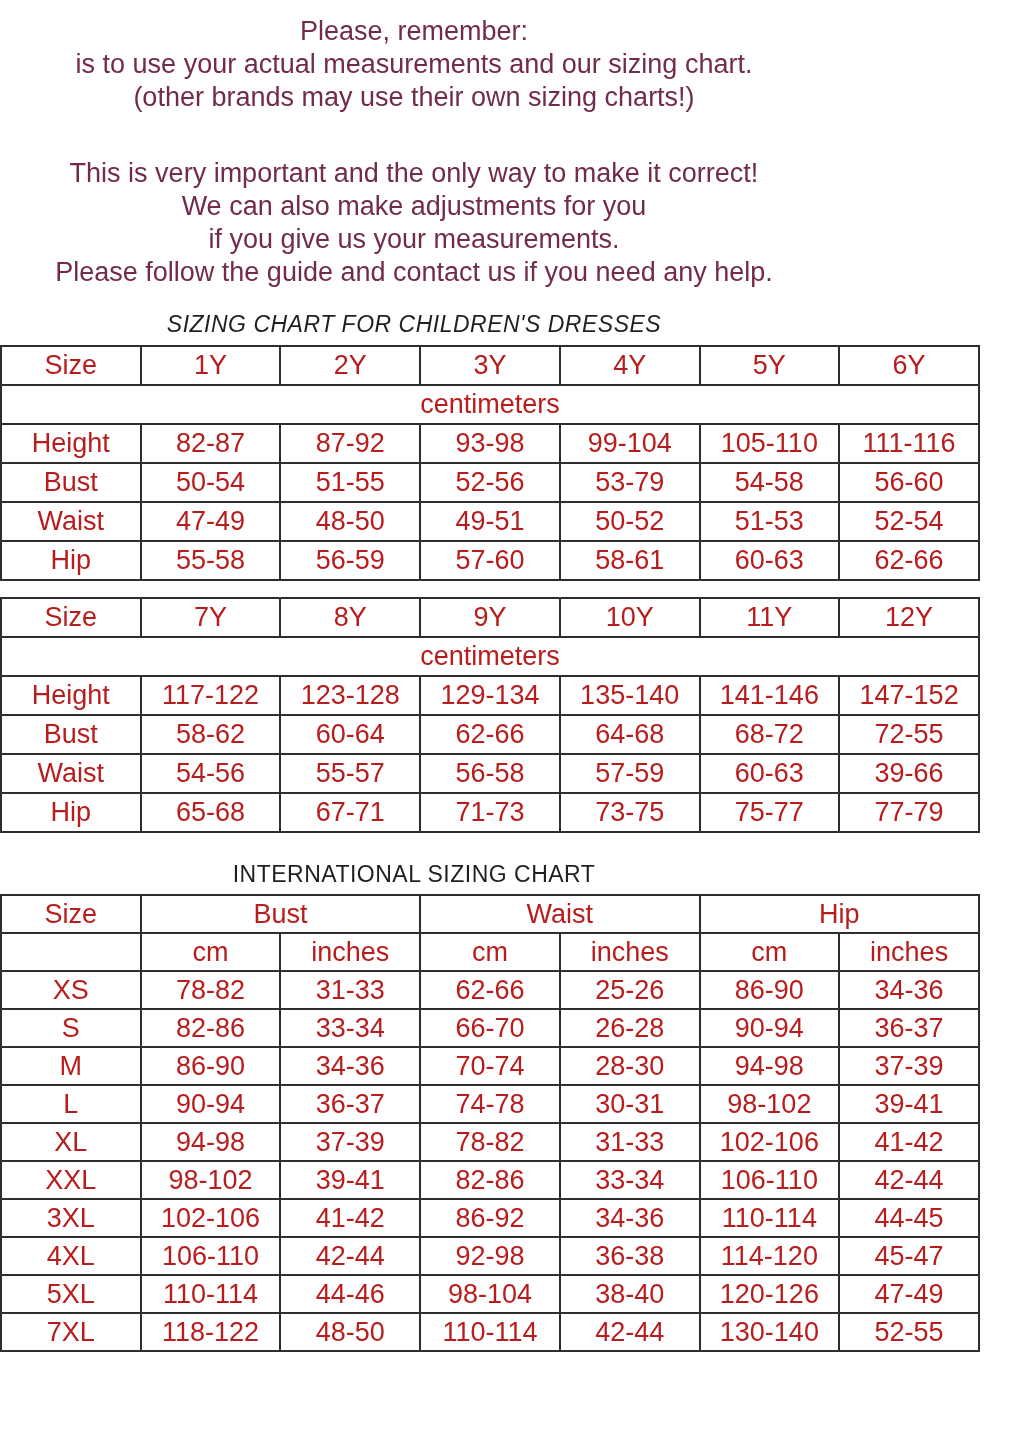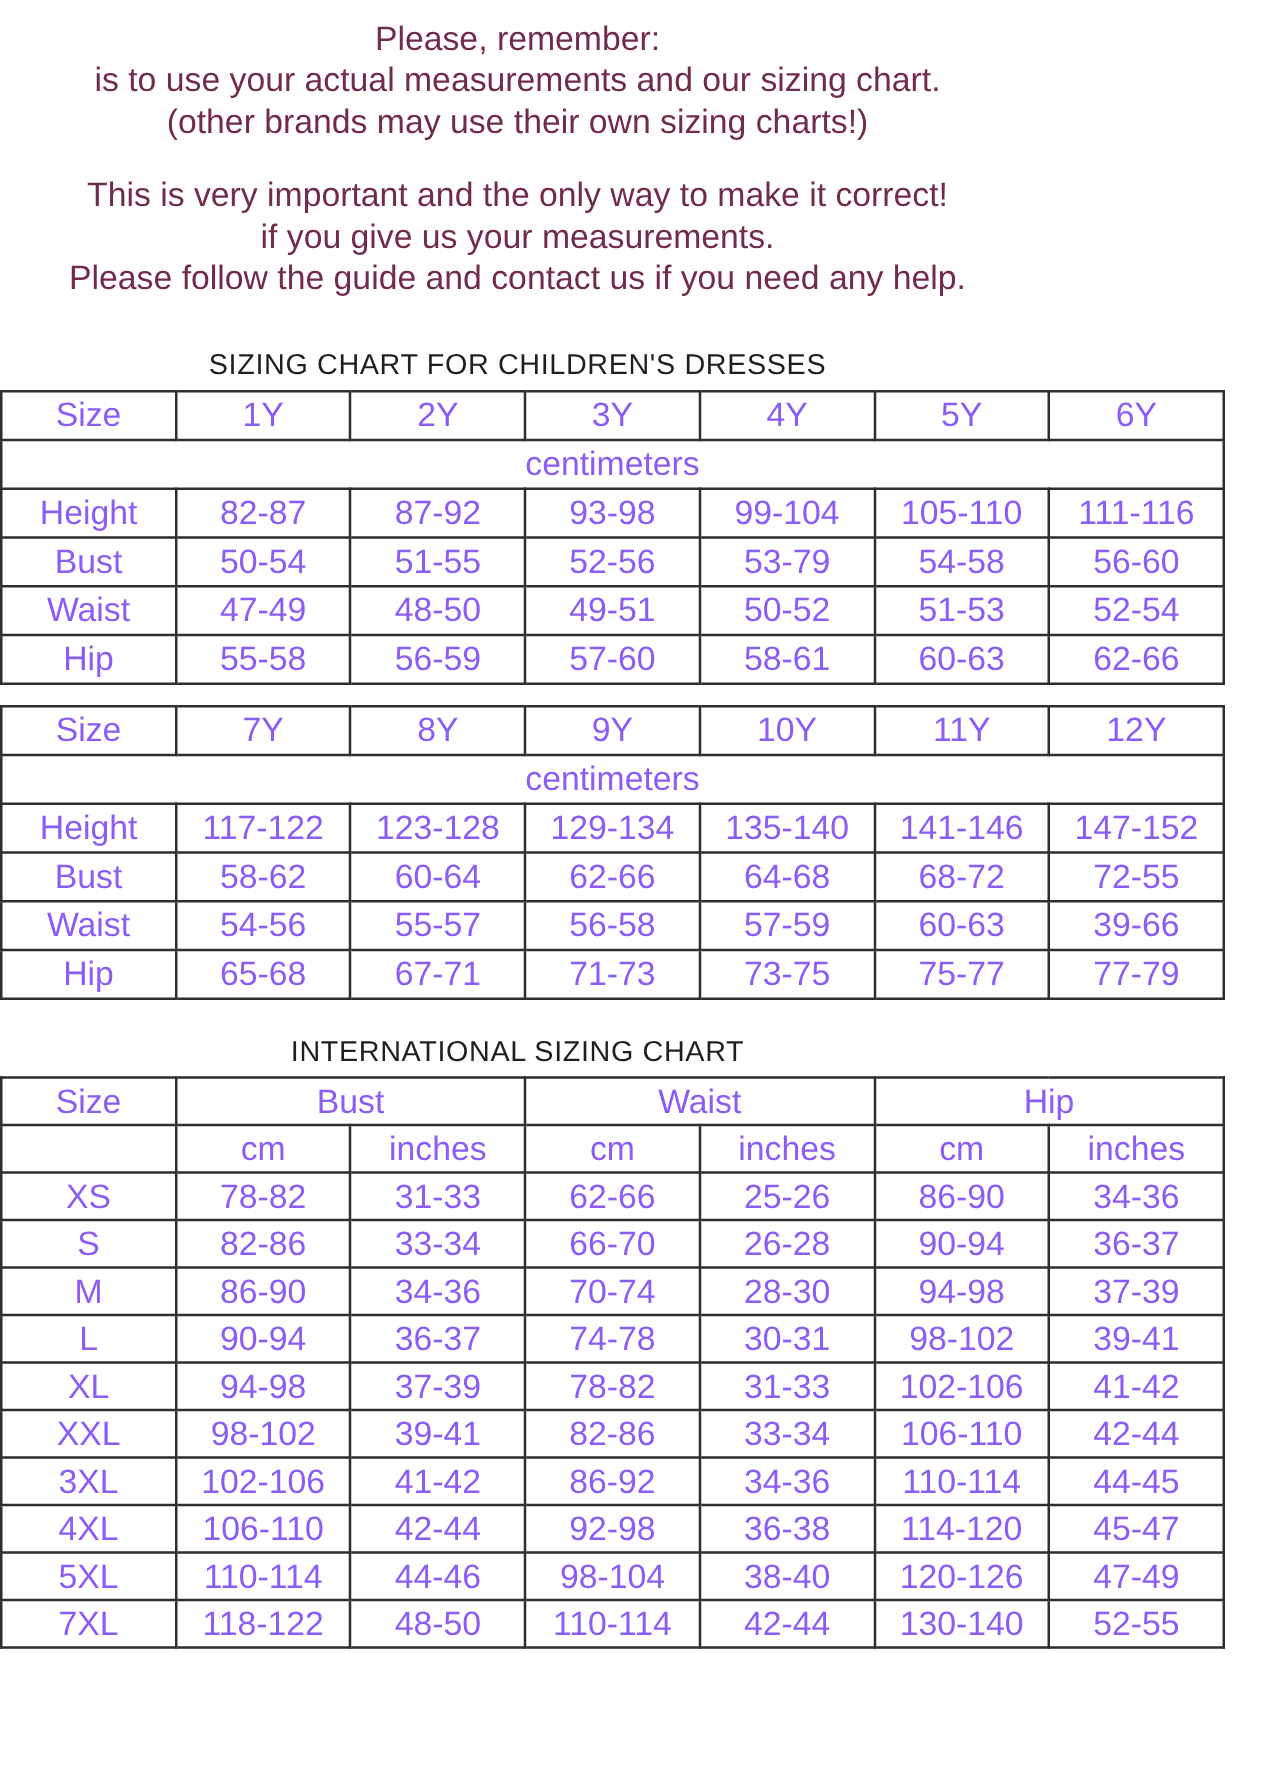--- a/index.html
+++ b/index.html
@@ -22,42 +22,42 @@
   
   .intro {
     padding-top: 15px;
     text-align: center;
     color: var(--accent, #722b4d);
     font-size: 27px;
     line-height: 33px;
     font-weight: 300;
   }
   .intro .para { margin: 0; }
-  .intro .para + .para { margin-top: 26px; text-align: center; }
+  .intro .para + .para { margin-top: 43px; text-align: center; }
   .intro .line { white-space: nowrap; }
 
   
   .section-title {
     text-align: center;
     font-size: 23px;
     line-height: 28px;
     letter-spacing: 0.5px;
     color: #1f1f1f;
     font-weight: 300;
   }
-  .title-children { margin-top: 38px; margin-bottom: 7px; }
+  .title-children { margin-top: 21px; margin-bottom: 7px; font-style: italic; }
   .title-international { margin-top: 27px; margin-bottom: 6px; }
 
   
   table.tbl {
     width: 980px;
     margin: 0 auto;
     border-collapse: collapse;
     table-layout: fixed;
-    color: #8b5cf6;
+    color: #b91c1c;
   }
   table.tbl td {
     border: 2px solid #2e2e2e;
     text-align: center;
     vertical-align: middle;
     font-size: 27px;
     font-weight: 300;
     padding: 0;
     overflow: hidden;
     white-space: nowrap;
@@ -72,20 +72,21 @@
 <div class="page">
 
   <div class="intro">
     <div class="para">
       <div class="line">Please, remember:</div>
       <div class="line">is to use your actual measurements and our sizing chart.</div>
       <div class="line">(other brands may use their own sizing charts!)</div>
     </div>
     <div class="para">
       <div class="line">This is very important and the only way to make it correct!</div>
+      <div class="line">We can also make adjustments for you</div>
       <div class="line">if you give us your measurements.</div>
       <div class="line">Please follow the guide and contact us if you need any help.</div>
     </div>
   </div>
 
   <div class="section-title title-children">SIZING CHART FOR CHILDREN'S DRESSES</div>
 
   <table class="tbl children-tbl">
     <tbody>
         <tr>

